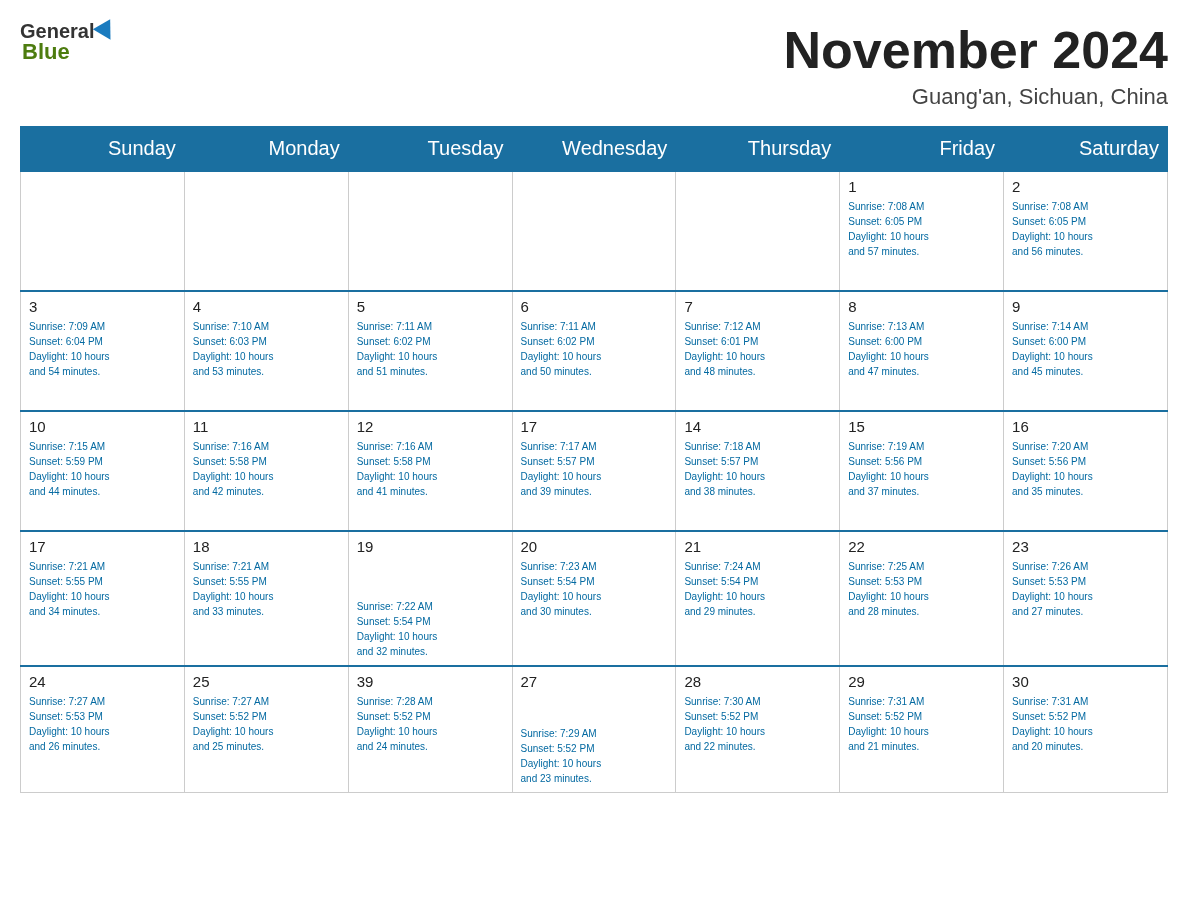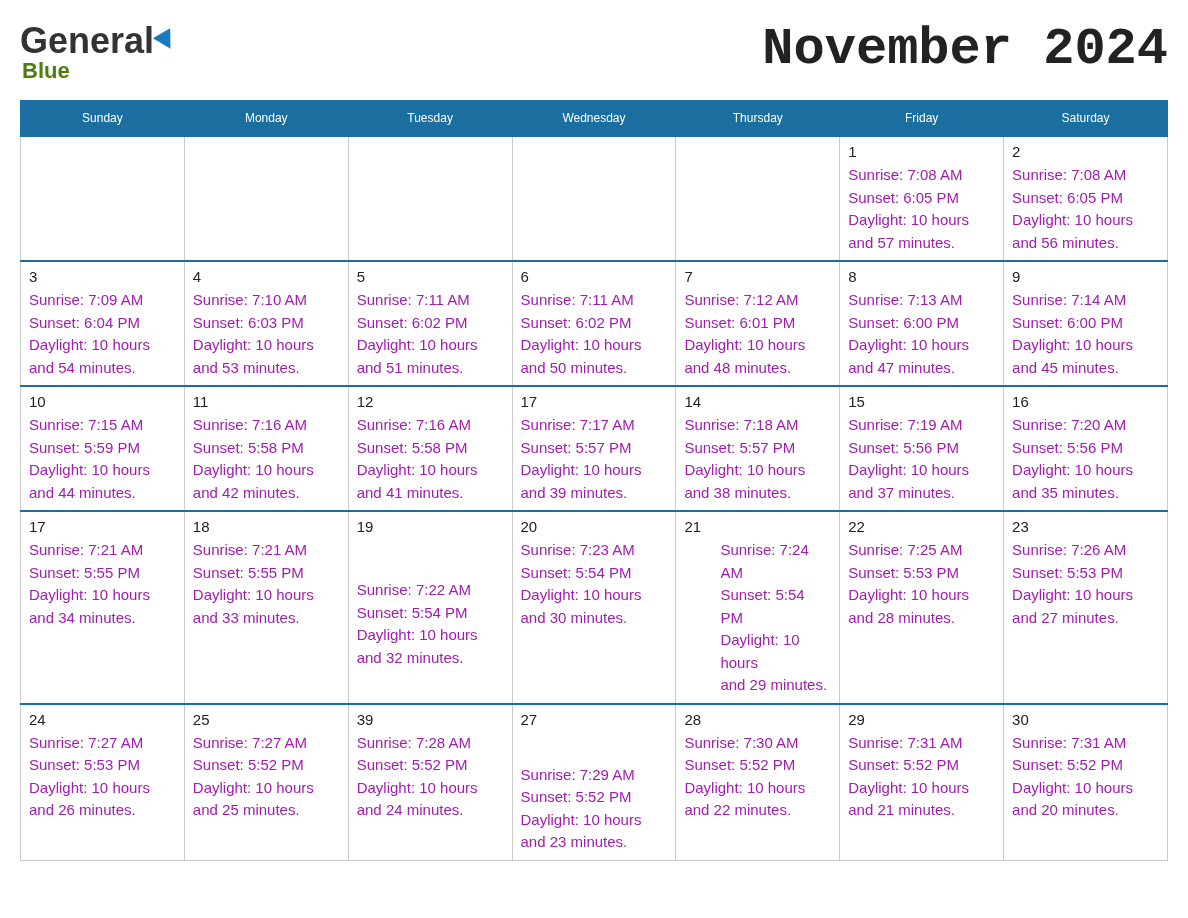--- a/index.html
+++ b/index.html
@@ -15,21 +15,21 @@
       justify-content: space-between;
       align-items: flex-start;
       margin-bottom: 16px;
     }
     .logo {
       display: flex;
       flex-direction: column;
       align-items: flex-start;
     }
     .logo-general {
-      font-size: 36px;
+      font-size: 20px;
       font-weight: bold;
       color: #333;
       display: flex;
       align-items: center;
     }
     .logo-triangle {
       width: 0;
       height: 0;
       border-left: 10px solid transparent;
       border-right: 10px solid transparent;
@@ -45,39 +45,38 @@
       margin-top: -4px;
       margin-left: 2px;
     }
     .title-section {
       text-align: right;
     }
     .month-title {
       font-size: 52px;
       font-weight: bold;
       color: #222;
-      font-family: Liberation Mono, monospace;
     }
     .location {
       font-size: 22px;
       color: #444;
       margin-top: 4px;
     }
     .calendar {
       width: 100%;
       border-collapse: collapse;
       border: 1px solid #bbb;
     }
     .calendar th {
       background-color: #1a6fa0;
       color: #fff;
-      font-size: 12px;
+      font-size: 20px;
       font-weight: normal;
       padding: 10px 8px;
-      text-align: center;
+      text-align: right;
       border: 1px solid #1a6fa0;
     }
     .calendar td {
       width: 14.28%;
       vertical-align: top;
       padding: 6px 8px;
       border: 1px solid #ccc;
       font-size: 13px;
       color: #333;
       height: 120px;
@@ -85,41 +84,42 @@
     .calendar tr.week-row td {
       border-top: 2px solid #1a6fa0;
     }
     .day-number {
       font-size: 15px;
       font-weight: normal;
       color: #222;
       margin-bottom: 4px;
     }
     .day-info {
-      font-size: 15px;
-      color: #a21caf;
+      font-size: 10px;
+      color: #0369a1;
       line-height: 1.5;
     }
     .empty-cell {
       background: #fff;
     }
   </style>
 </head>
 <body>
 
 <div class="header">
   <div class="logo">
     <div class="logo-general">
       General
       <span class="logo-triangle"></span>
     </div>
     <div class="logo-blue-text">Blue</div>
   </div>
   <div class="title-section">
     <div class="month-title">November 2024</div>
+    <div class="location">Guang'an, Sichuan, China</div>
   </div>
 </div>
 
 <table class="calendar">
   <thead>
     <tr>
     <th>Sunday</th>
         <th>Monday</th>
         <th>Tuesday</th>
         <th>Wednesday</th>
@@ -276,21 +276,21 @@
         </td>
         <td>
           <div class="day-number">20</div>
           <div class="day-info" style="white-space: pre-line;">Sunrise: 7:23 AM
 Sunset: 5:54 PM
 Daylight: 10 hours
 and 30 minutes.</div>
         </td>
         <td>
           <div class="day-number">21</div>
-          <div class="day-info" style="white-space: pre-line; margin-left: 36px;">Sunrise: 7:24 AM
+          <div class="day-info" style="white-space: pre-line;">Sunrise: 7:24 AM
 Sunset: 5:54 PM
 Daylight: 10 hours
 and 29 minutes.</div>
         </td>
         <td>
           <div class="day-number">22</div>
           <div class="day-info" style="white-space: pre-line;">Sunrise: 7:25 AM
 Sunset: 5:53 PM
 Daylight: 10 hours
 and 28 minutes.</div>

